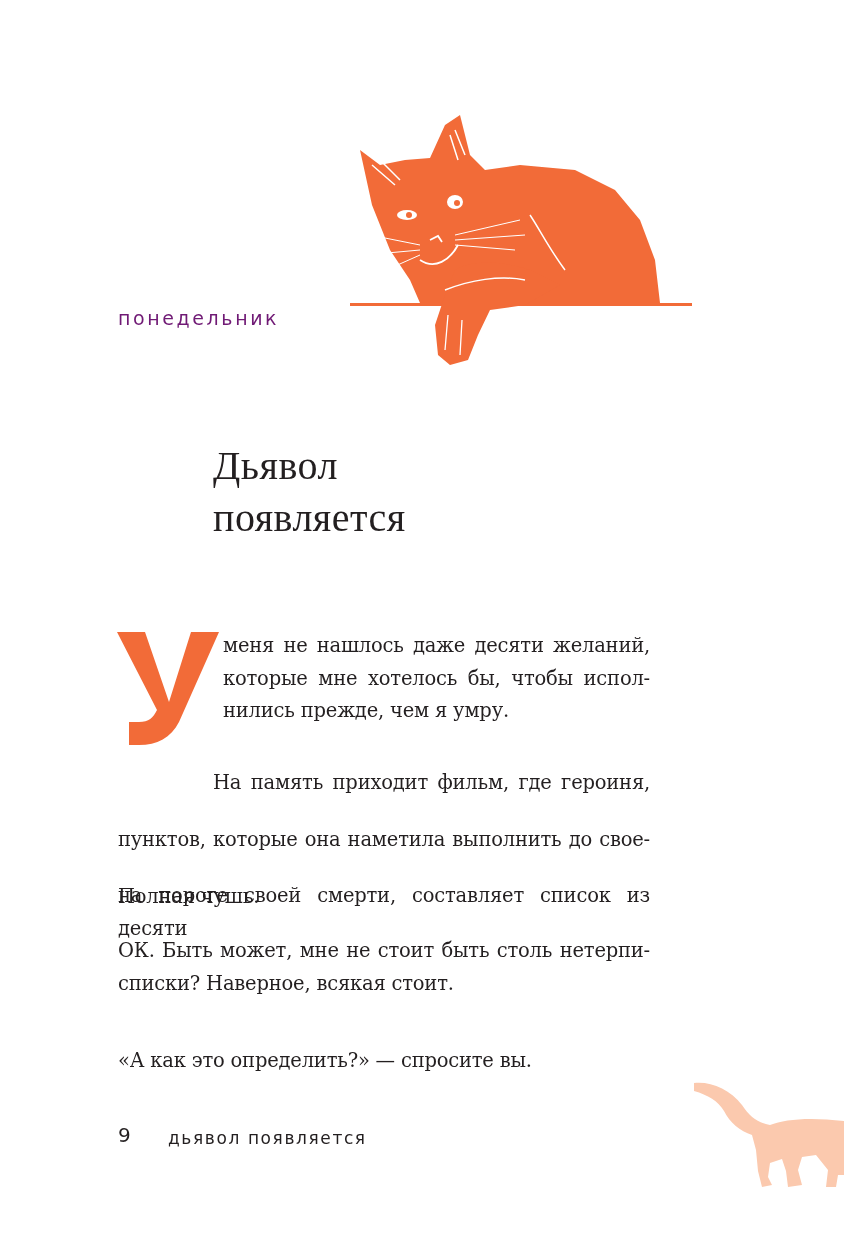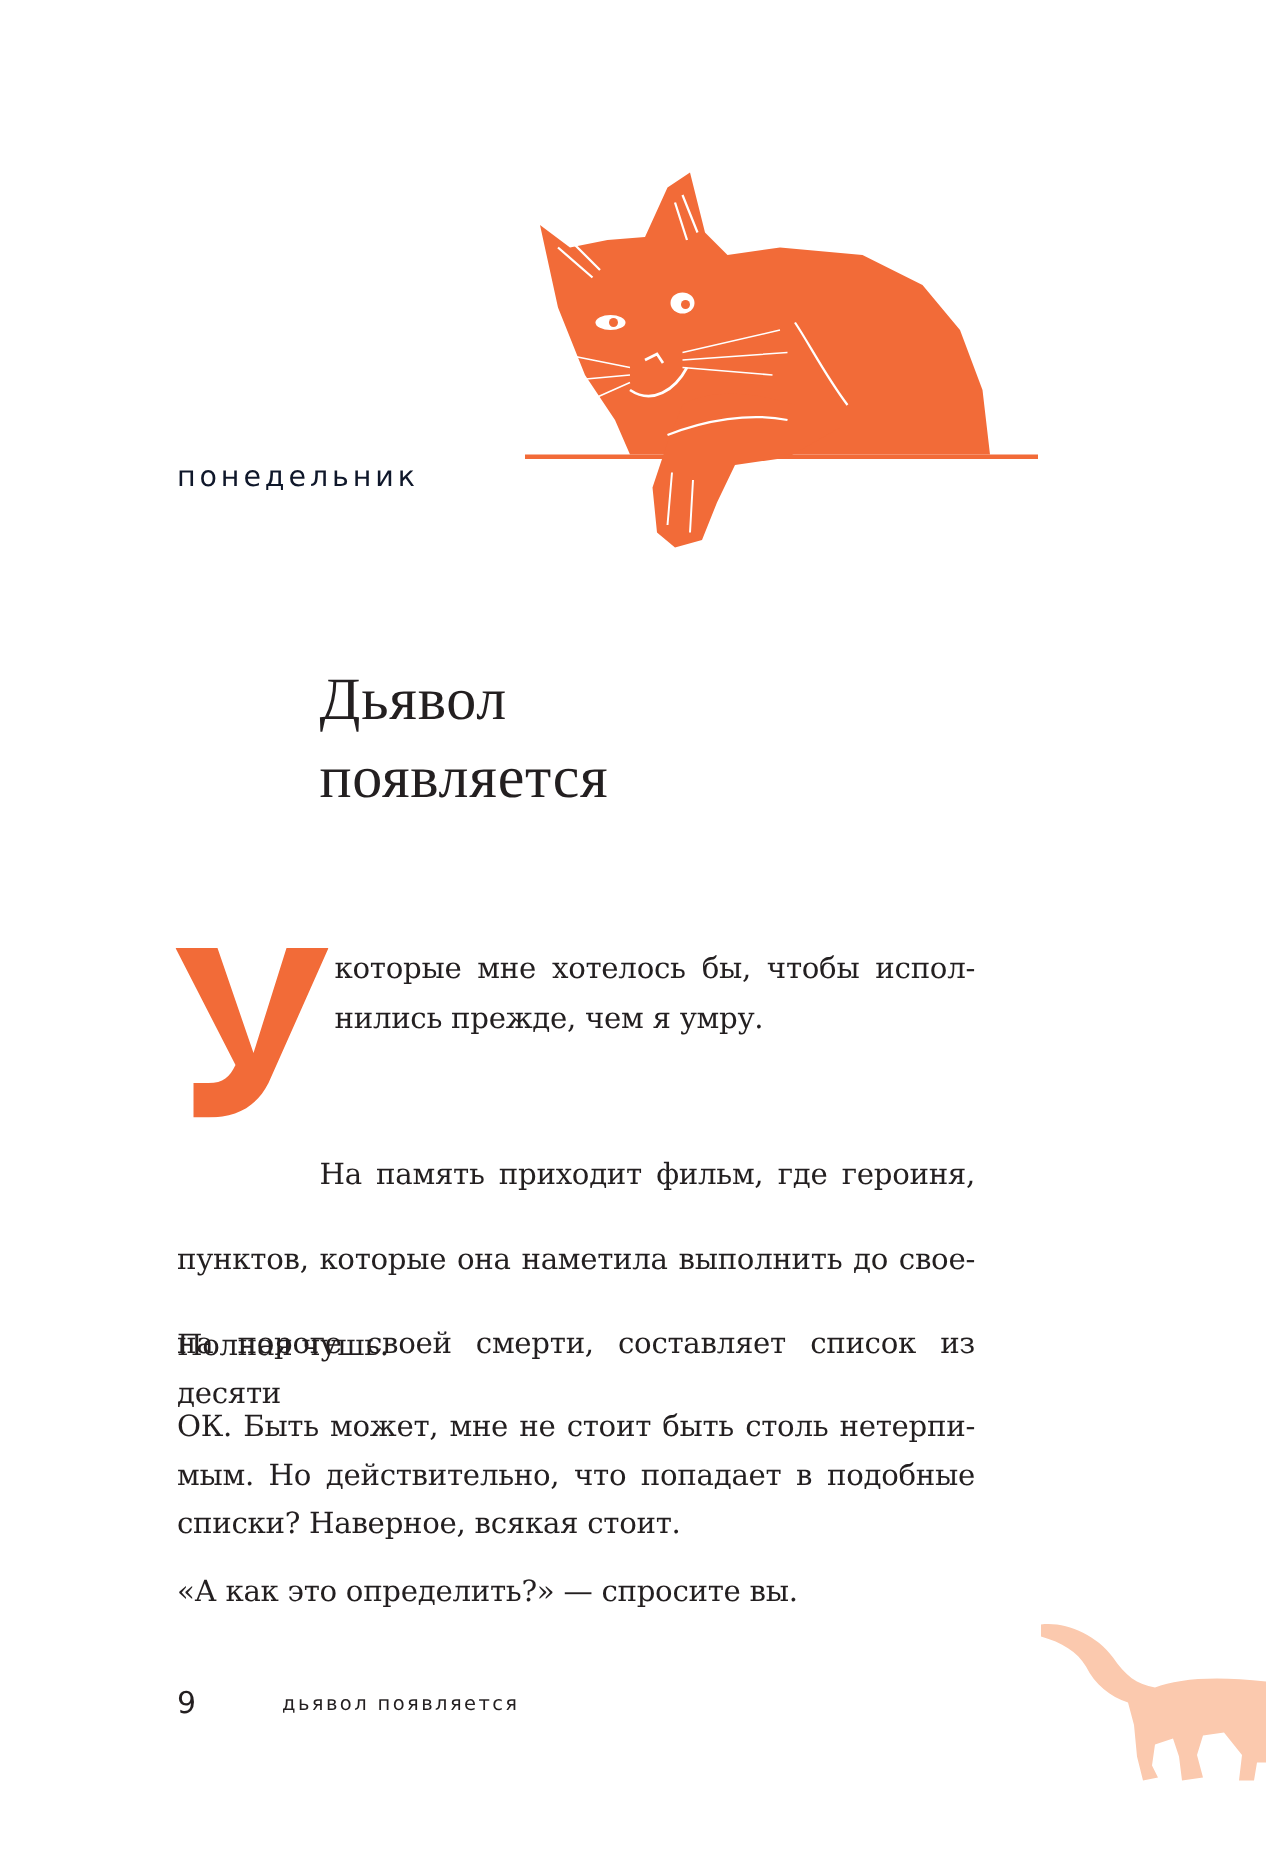--- a/index.html
+++ b/index.html
@@ -1,35 +1,35 @@
 <!DOCTYPE html>
 <html><head>
   <meta charset="utf-8">
   <style>
     html, body { margin: 0; padding: 0; background: #ffffff; }
     body { width: 844px; height: 1240px; position: relative; overflow: hidden; font-family: "DejaVu Serif", serif; color: #231f20; }
     .cat-illustration { position: absolute; left: 350px; top: 110px; width: 342px; height: 260px; }
-    .weekday { position: absolute; left: 118px; top: 309px; font-family: "DejaVu Sans", sans-serif; font-size: 19px; letter-spacing: 2.6px; color: #0f172a; line-height: 1; }
+    .weekday { position: absolute; left: 118px; top: 309px; font-family: "DejaVu Sans", sans-serif; font-size: 19px; letter-spacing: 2.6px; color: #701a75; line-height: 1; }
     .chapter-title { position: absolute; left: 213px; top: 440px; font-family: Liberation Serif, serif; font-size: 40px; line-height: 52px; color: #231f20; margin: 0; font-weight: normal; letter-spacing: 0.5px; }
     .dropcap { position: absolute; left: 117px; top: 630px; width: 102px; height: 115px; }
     .body-text { position: absolute; left: 118px; width: 532px; font-family: "DejaVu Serif", serif; font-size: 19.5px; line-height: 32.5px; color: #231f20; margin: 0; text-align: justify; letter-spacing: -0.2px; }
     .para-1 { top: 630px; }
     .para-1 .line-indent { display: block; padding-left: 105px; text-align: justify; text-align-last: justify; }
     .para-1 .line-indent.last { text-align-last: left; }
     .para-2 { top: 743px; text-indent: 95px; }
     .para-2 span.l { display: block; text-align: justify; text-align-last: justify; margin-top: 24px; }
     .para-2 span.l.first { padding-left: 95px; text-indent: 0; }
     .para-2 span.l.last { text-align-last: left; }
     .para-3 { top: 881px; }
     .para-4 { top: 935px; }
     .para-4 span.l { display: block; text-align: justify; text-align-last: justify; }
     .para-4 span.l.last { text-align-last: left; }
     .para-5 { top: 1045px; }
     .folio-number { position: absolute; left: 118px; top: 1125px; font-family: "DejaVu Sans", sans-serif; font-size: 20px; color: #231f20; line-height: 1; }
-    .running-head { position: absolute; left: 188px; top: 1130px; font-family: "DejaVu Sans", sans-serif; font-size: 13px; letter-spacing: 1.6px; color: #231f20; line-height: 1; }
+    .running-head { position: absolute; left: 168px; top: 1130px; font-family: "DejaVu Sans", sans-serif; font-size: 17px; letter-spacing: 1.6px; color: #231f20; line-height: 1; }
     .corner-cat { position: absolute; left: 690px; top: 1075px; width: 154px; height: 115px; }
   </style>
 </head>
 <body>
 
 <svg class="cat-illustration" viewBox="0 0 342 260" xmlns="http://www.w3.org/2000/svg">
 
   <rect x="0" y="193" width="342" height="3" fill="#f26b38"></rect>
 
   <path d="M30 55 L10 40 L22 95 L40 140 L60 170 L70 193 L310 193 L305 150 L290 110 L265 80 L225 60 L170 55 L135 60 L120 45 L110 5 L95 15 L80 48 L55 50 Z" fill="#f26b38"></path>
@@ -57,35 +57,35 @@
 <h1 class="chapter-title">
   <span style="display:block">Дьявол</span>
   <span style="display:block">появляется</span>
 </h1>
 
 <svg class="dropcap" viewBox="0 0 102 115" xmlns="http://www.w3.org/2000/svg">
   <path d="M0 2 L28 2 L52 72 L74 2 L102 2 L62 92 C54 108 40 115 22 115 L12 115 L12 92 L22 92 C32 92 36 88 40 80 Z" fill="#f26b38"></path>
 </svg>
 
 <div class="body-text para-1">
+  <span class="line-indent">меня не нашлось даже десяти желаний,</span>
   <span class="line-indent">которые мне хотелось бы, чтобы испол-</span>
   <span class="line-indent last">нились прежде, чем я умру.</span>
 </div>
 
 <div class="body-text para-2" style="text-indent:0">
   <span class="l first">На память приходит фильм, где героиня,</span>
   <span class="l">пунктов, которые она наметила выполнить до свое-</span>
   <span class="l">на пороге своей смерти, составляет список из десяти</span>
 </div>
 
 <p class="body-text para-3">Полная чушь.</p>
 
 <div class="body-text para-4">
   <span class="l">ОК. Быть может, мне не стоит быть столь нетерпи-</span>
-  <span class="l">мым. Но действительно, что попадает в подобные</span>
   <span class="l last">списки? Наверное, всякая стоит.</span>
 </div>
 
 <p class="body-text para-5">«А как это определить?» — спросите вы.</p>
 
 <div class="folio-number">9</div>
 <div class="running-head">дьявол появляется</div>
 
 <svg class="corner-cat" viewBox="0 0 154 115" xmlns="http://www.w3.org/2000/svg">
   <path d="M4 8 C20 6 40 14 52 30 C60 42 68 48 80 50 C95 44 120 42 154 46 L154 100 L148 100 L146 112 L136 112 L138 95 L126 80 L112 82 L108 95 L112 110 L98 112 L96 96 L92 84 L80 88 L78 102 L82 110 L72 112 L68 96 L66 75 L62 60 C50 56 40 48 34 36 C28 26 18 20 4 16 Z" fill="#fbc9ae"></path>

